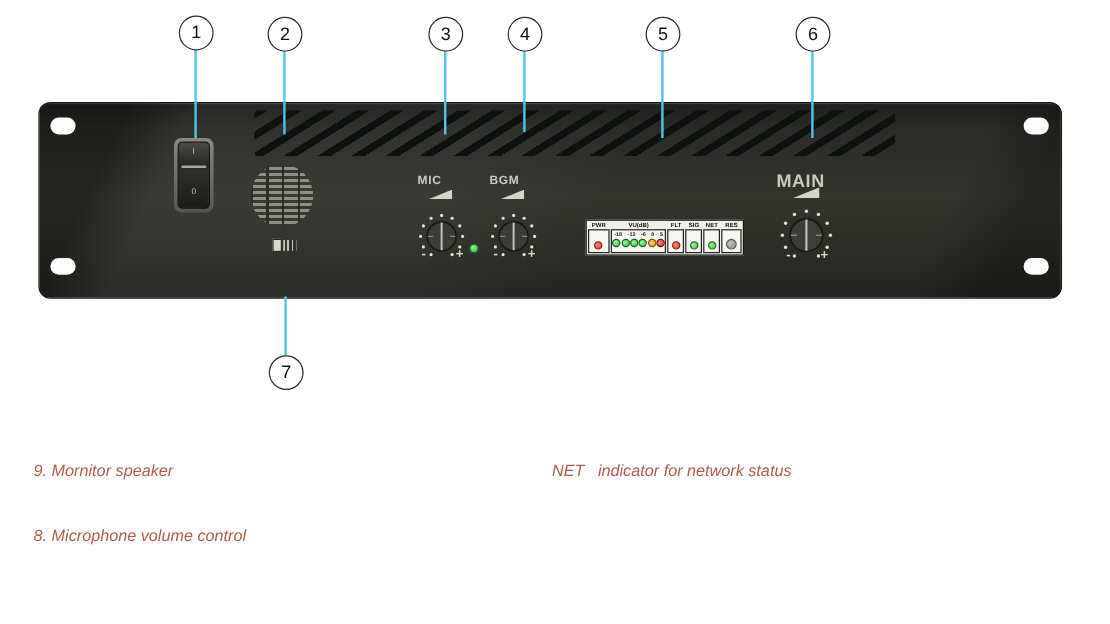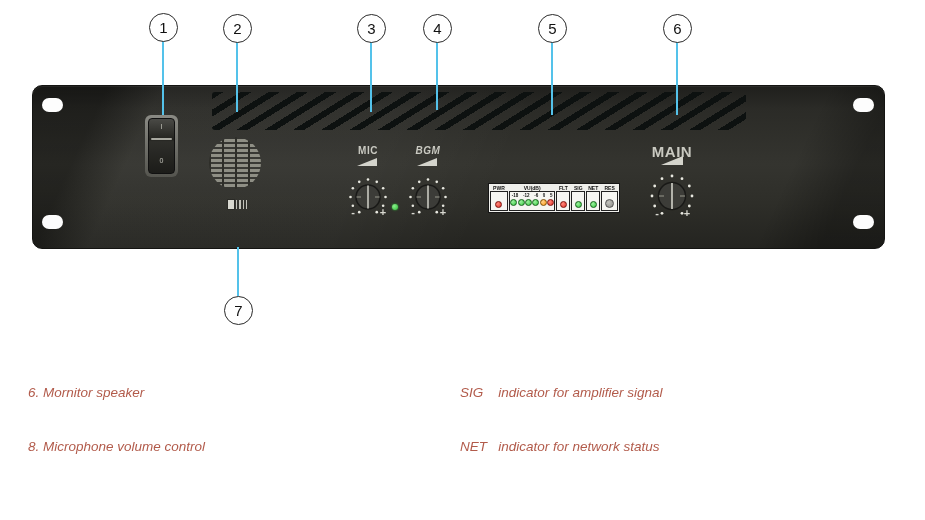--- a/index.html
+++ b/index.html
@@ -40,21 +40,21 @@
       repeating-linear-gradient(90deg,#2e2e29 0 2px,transparent 2px 13px),
       repeating-linear-gradient(180deg,transparent 0 2px,#8f8f85 2px 5px);}
 
   
   #spk-switch{left:227px;top:199px;width:20px;height:11px;display:flex;z-index:2;}
   #spk-switch .knob{width:8px;height:11px;background:#d8d8d0;border:1px solid #2a2a26;box-sizing:border-box;}
   #spk-switch .track{width:12px;height:9px;margin-top:1px;margin-left:1px;
       background:repeating-linear-gradient(90deg,#c2c2ba 0 1.5px,transparent 1.5px 3.5px);}
 
   
-  .knob-label{color:#c9c9c1;font-weight:bold;text-align:center;letter-spacing:.5px;z-index:2;}
+  .knob-label{color:#c9c9c1;font-weight:bold;letter-spacing:.5px;z-index:2;}
   .ramp-icon{background:#d4d4cc;clip-path:polygon(100% 0,0 100%,100% 100%);z-index:2;}
   .pm{color:#d8d8d0;font-size:11px;font-weight:bold;width:10px;text-align:center;z-index:2;}
   .knob-svg{z-index:2;}
 
   
   #mic-led{left:392px;top:204px;width:6px;height:6px;border-radius:50%;z-index:2;
     background:radial-gradient(circle at 35% 35%,#8af08c,#2fbb36);box-shadow:0 0 2px #2fbb36;}
 
   
   #indicator-panel{left:488px;top:183px;width:132px;height:30px;background:#efefeb;border:1px solid #161616;
@@ -156,21 +156,21 @@
     </g>
     <circle cx="22" cy="22" r="12" fill="#3c3c38" stroke="#191917" stroke-width="1.5"></circle>
     <line x1="22" y1="10.5" x2="22" y2="33.5" stroke="#c8c8c0" stroke-width="1.6"></line>
     <line x1="10.5" y1="22" x2="15" y2="22" stroke="#88887e" stroke-width="1.2"></line>
     <line x1="29" y1="22" x2="33.5" y2="22" stroke="#88887e" stroke-width="1.2"></line>
   </svg>
   <div class="pm abs" style="left:348px;top:206px;">-</div>
   <div class="pm abs" style="left:378px;top:206px;">+</div>
   <div id="mic-led" class="abs"></div>
 
-  <div class="knob-label abs" style="left:408px;top:145px;width:40px;font-size:10px;font-style:italic;">BGM</div>
+  <div class="knob-label abs" style="left:408px;top:145px;width:40px;font-size:10px;">BGM</div>
   <div class="ramp-icon abs" style="left:417px;top:158px;width:20px;height:8px;"></div>
   <svg class="knob-svg abs" style="left:406px;top:175px;" width="44" height="44">
     <g fill="#e8e8e0">
       <circle cx="22" cy="4.5" r="1.3"></circle>
         <circle cx="30.75" cy="6.85" r="1.3"></circle>
         <circle cx="37.15" cy="13.25" r="1.3"></circle>
       <circle cx="39.5" cy="22" r="1.3"></circle>
         <circle cx="37.15" cy="30.75" r="1.3"></circle>
         <circle cx="30.75" cy="37.15" r="1.3"></circle>
       <circle cx="13.25" cy="6.85" r="1.3"></circle>
@@ -258,29 +258,28 @@
     </g>
     <circle cx="26" cy="26" r="13.5" fill="#3c3c38" stroke="#191917" stroke-width="1.5"></circle>
     <line x1="26" y1="13" x2="26" y2="39" stroke="#c8c8c0" stroke-width="1.7"></line>
     <line x1="13" y1="26" x2="18" y2="26" stroke="#88887e" stroke-width="1.2"></line>
     <line x1="34" y1="26" x2="39" y2="26" stroke="#88887e" stroke-width="1.2"></line>
   </svg>
   <div class="pm abs" style="left:652px;top:207px;">-</div>
   <div class="pm abs" style="left:682px;top:207px;">+</div>
 
   <div class="legend-block abs" style="left:28px;top:348px;">
-    <div>6. Mornitor speaker</div>
+    <div>9. Mornitor speaker</div>
     <div>8. Microphone volume control</div>
     
     
     
     
   </div>
 
   <div class="legend-block abs" style="left:460px;top:348px;">
-    <div>SIG    indicator for amplifier signal</div>
     <div>NET   indicator for network status</div>
     
     
     
   </div>
 
 </div>
 
 </body></html>

